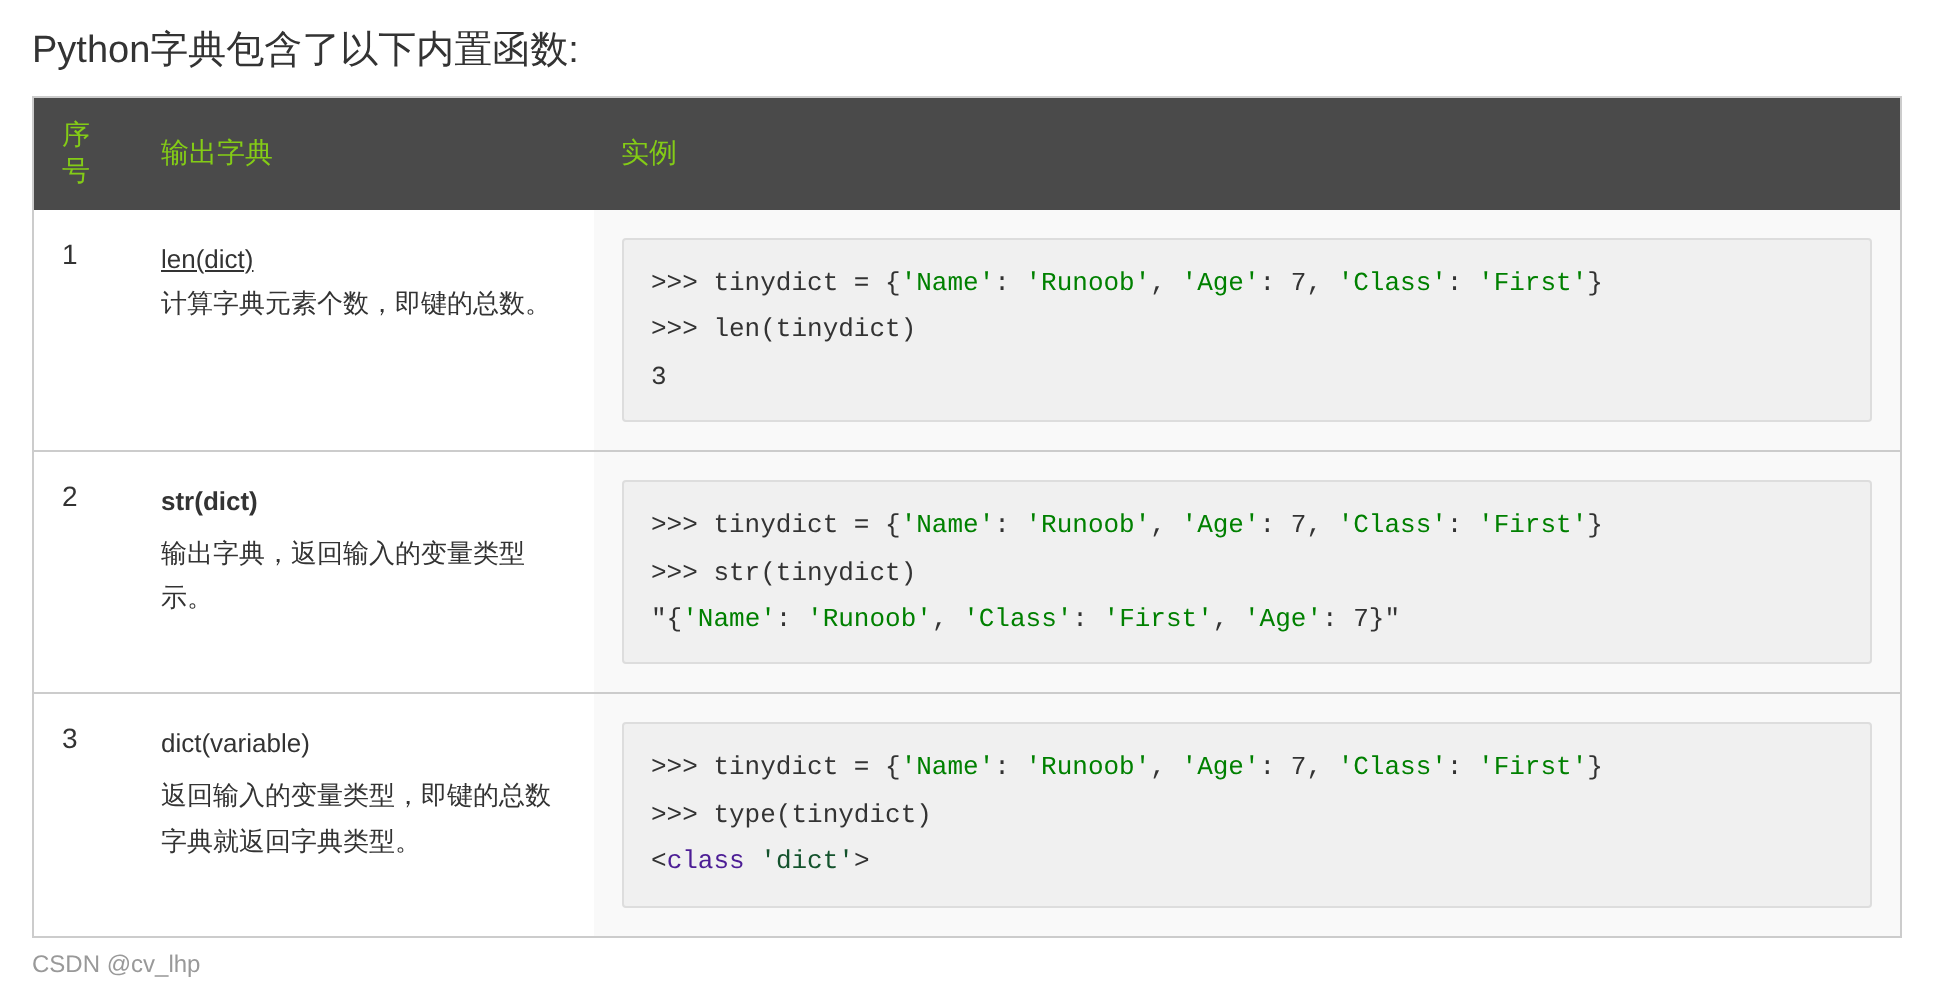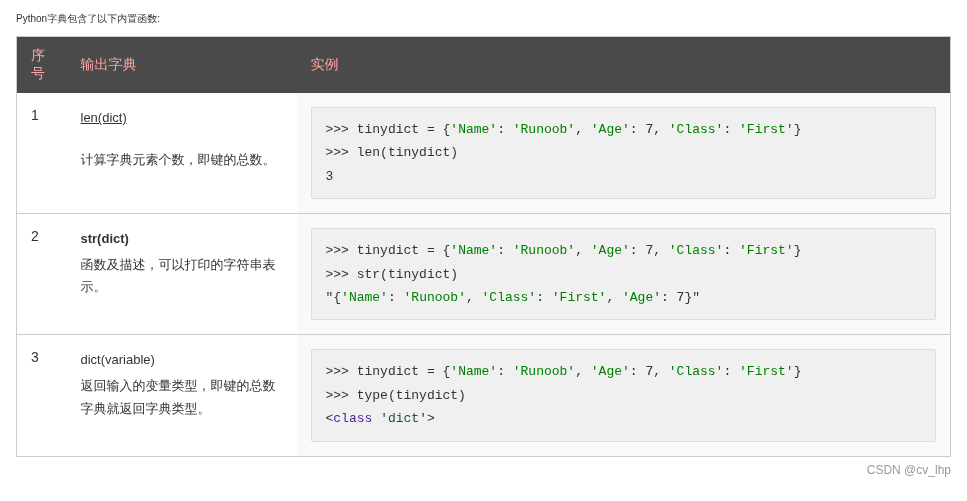--- a/index.html
+++ b/index.html
@@ -5,31 +5,31 @@
     * { box-sizing: border-box; margin: 0; padding: 0; }
     body {
       font-family: "Microsoft YaHei", "SimSun", Arial, sans-serif;
       font-size: 14px;
       background: #fff;
       color: #333;
       padding: 12px 16px;
     }
     .page-intro {
       margin-bottom: 10px;
-      font-size: 10px;
+      font-size: 19px;
       color: #333;
     }
     table {
       width: 100%;
       border-collapse: collapse;
       border: 1px solid #ccc;
     }
     thead tr {
       background-color: #4a4a4a;
-      color: #fca5a5;
+      color: #84cc16;
     }
     thead th {
       padding: 10px 14px;
       text-align: left;
       font-weight: normal;
       font-size: 14px;
     }
     tbody tr {
       border-bottom: 1px solid #ccc;
       vertical-align: top;
@@ -61,21 +61,20 @@
       font-family: Liberation Mono, monospace;
       font-size: 13px;
       line-height: 1.8;
       border-radius: 2px;
     }
     .fn-name {
       color: #333;
       font-weight: normal;
     }
     .footer {
-      text-align: right;
       font-size: 12px;
       color: #999;
       margin-top: 6px;
     }
   </style>
 </head>
 <body>
 
 <p class="page-intro">Python字典包含了以下内置函数:</p>
 
@@ -84,36 +83,36 @@
     <tr>
       <th>序号</th>
       <th>输出字典</th>
       <th>实例</th>
     </tr>
   </thead>
   <tbody id="table-body">
   <tr>
         <td class="col-num">1</td>
         <td class="col-desc">
-          <div class="fn-name" style="font-weight: normal; margin-bottom: 20px; text-decoration: underline;">len(dict)</div>
+          <div class="fn-name" style="font-weight: normal; margin-bottom: 0; text-decoration: underline;">len(dict)</div>
           <div>计算字典元素个数，即键的总数。</div>
         </td>
         <td class="col-example">
           <div class="code-block">
             <div><span style="color:#333">&gt;&gt;&gt;</span> tinydict = {<span style="color:#008000">'Name'</span>: <span style="color:#008000">'Runoob'</span>, <span style="color:#008000">'Age'</span>: 7, <span style="color:#008000">'Class'</span>: <span style="color:#008000">'First'</span>}</div>
             <div><span style="color:#333">&gt;&gt;&gt;</span> len(tinydict)</div>
             <div>3</div>
           </div>
         </td>
       </tr>
       <tr>
         <td class="col-num">2</td>
         <td class="col-desc">
           <div class="fn-name" style="font-weight: bold; margin-bottom: 4px;">str(dict)</div>
-          <div>函数及描述，可以打印的字符串表</div>
+          <div>输出字典，返回输入的变量类型</div>
           <div>示。</div>
         </td>
         <td class="col-example">
           <div class="code-block">
             <div><span style="color:#333">&gt;&gt;&gt;</span> tinydict = {<span style="color:#008000">'Name'</span>: <span style="color:#008000">'Runoob'</span>, <span style="color:#008000">'Age'</span>: 7, <span style="color:#008000">'Class'</span>: <span style="color:#008000">'First'</span>}</div>
             <div><span style="color:#333">&gt;&gt;&gt;</span> str(tinydict)</div>
             <div>"{<span style="color:#008000">'Name'</span>: <span style="color:#008000">'Runoob'</span>, <span style="color:#008000">'Class'</span>: <span style="color:#008000">'First'</span>, <span style="color:#008000">'Age'</span>: 7}"</div>
           </div>
         </td>
       </tr>

